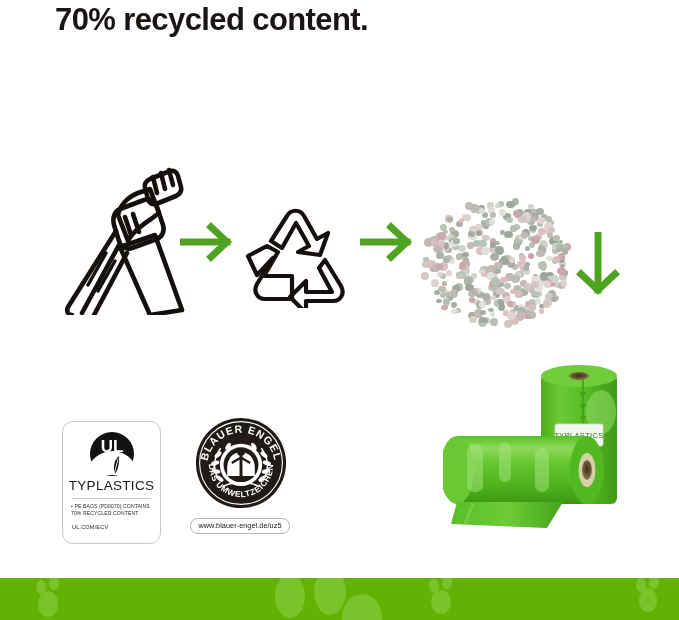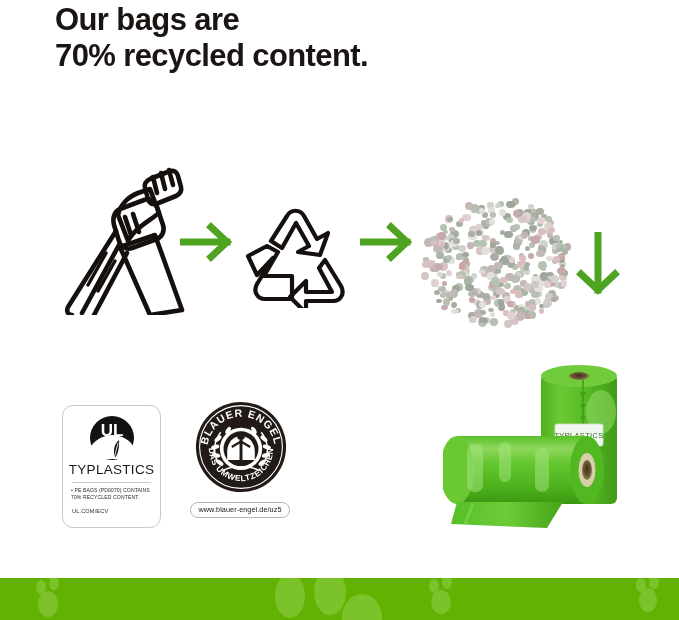--- a/index.html
+++ b/index.html
@@ -51,21 +51,21 @@
   #pellets { position: absolute; }
   #pellets .pellet {
     position: absolute;
     border-radius: 50%;
   }
 
   
   #badge-row {
     position: absolute;
     left: 0;
-    top: 396px;
+    top: 412px;
     width: 400px;
     height: 140px;
   }
   #ul-badge {
     position: absolute;
     left: 62px;
     top: 9px;
     width: 99px;
     height: 123px;
     border: 1px solid #c9c9c9;
@@ -158,21 +158,20 @@
     height: 42px;
     background: #62b203;
     overflow: hidden;
   }
   #footer-banner svg { display: block; }
 </style>
 </head>
 <body>
 
 <div id="headline">
-  <span class="hl-line">Our bags are</span>
   <span class="hl-line">70% recycled content.</span>
 </div>
 
 <div id="process-row">
 
   <div class="proc-item" id="bottle-icon">
     <svg width="130" height="150" viewBox="0 0 130 150">
       <g fill="none" stroke="#15100e" stroke-width="4.6" stroke-linejoin="round" stroke-linecap="round">
 
         <path d="M92,14 L112,6 C116,5 119,7 120,11 L123,22 C124,26 122,29 118,31 L98,39 C94,40 91,38 90,34 L87,23 C86,19 88,16 92,14 Z"></path>

